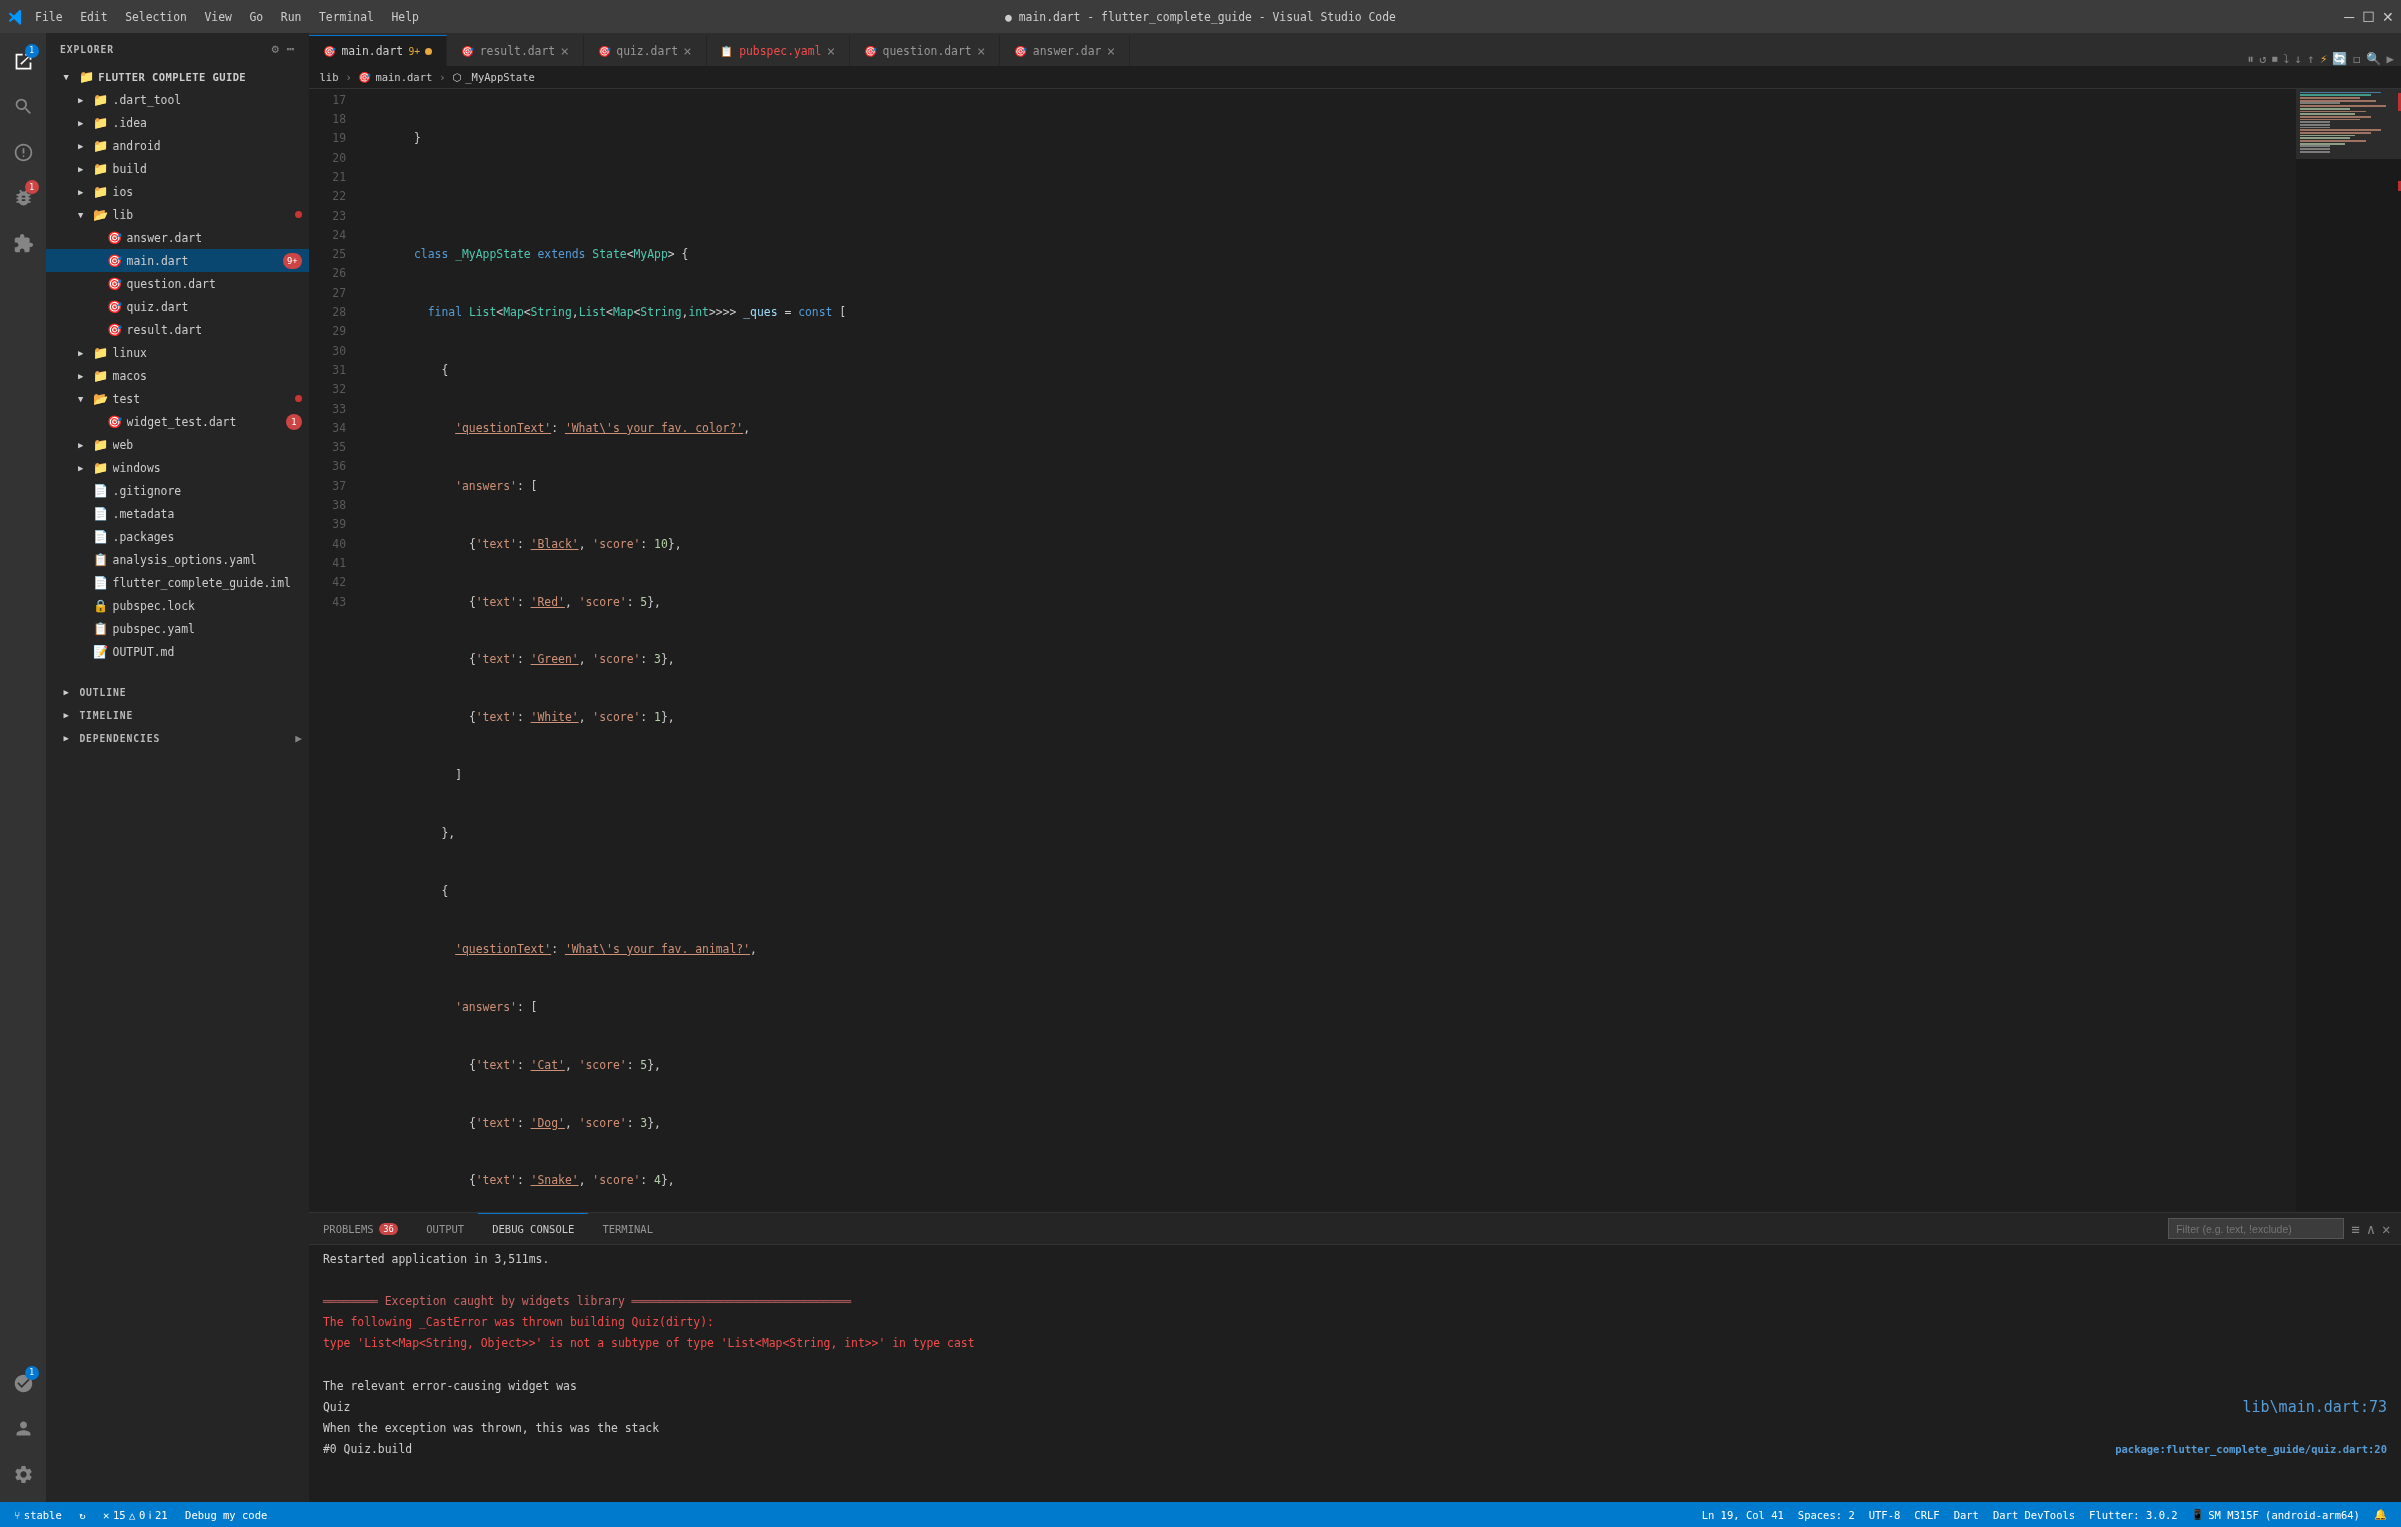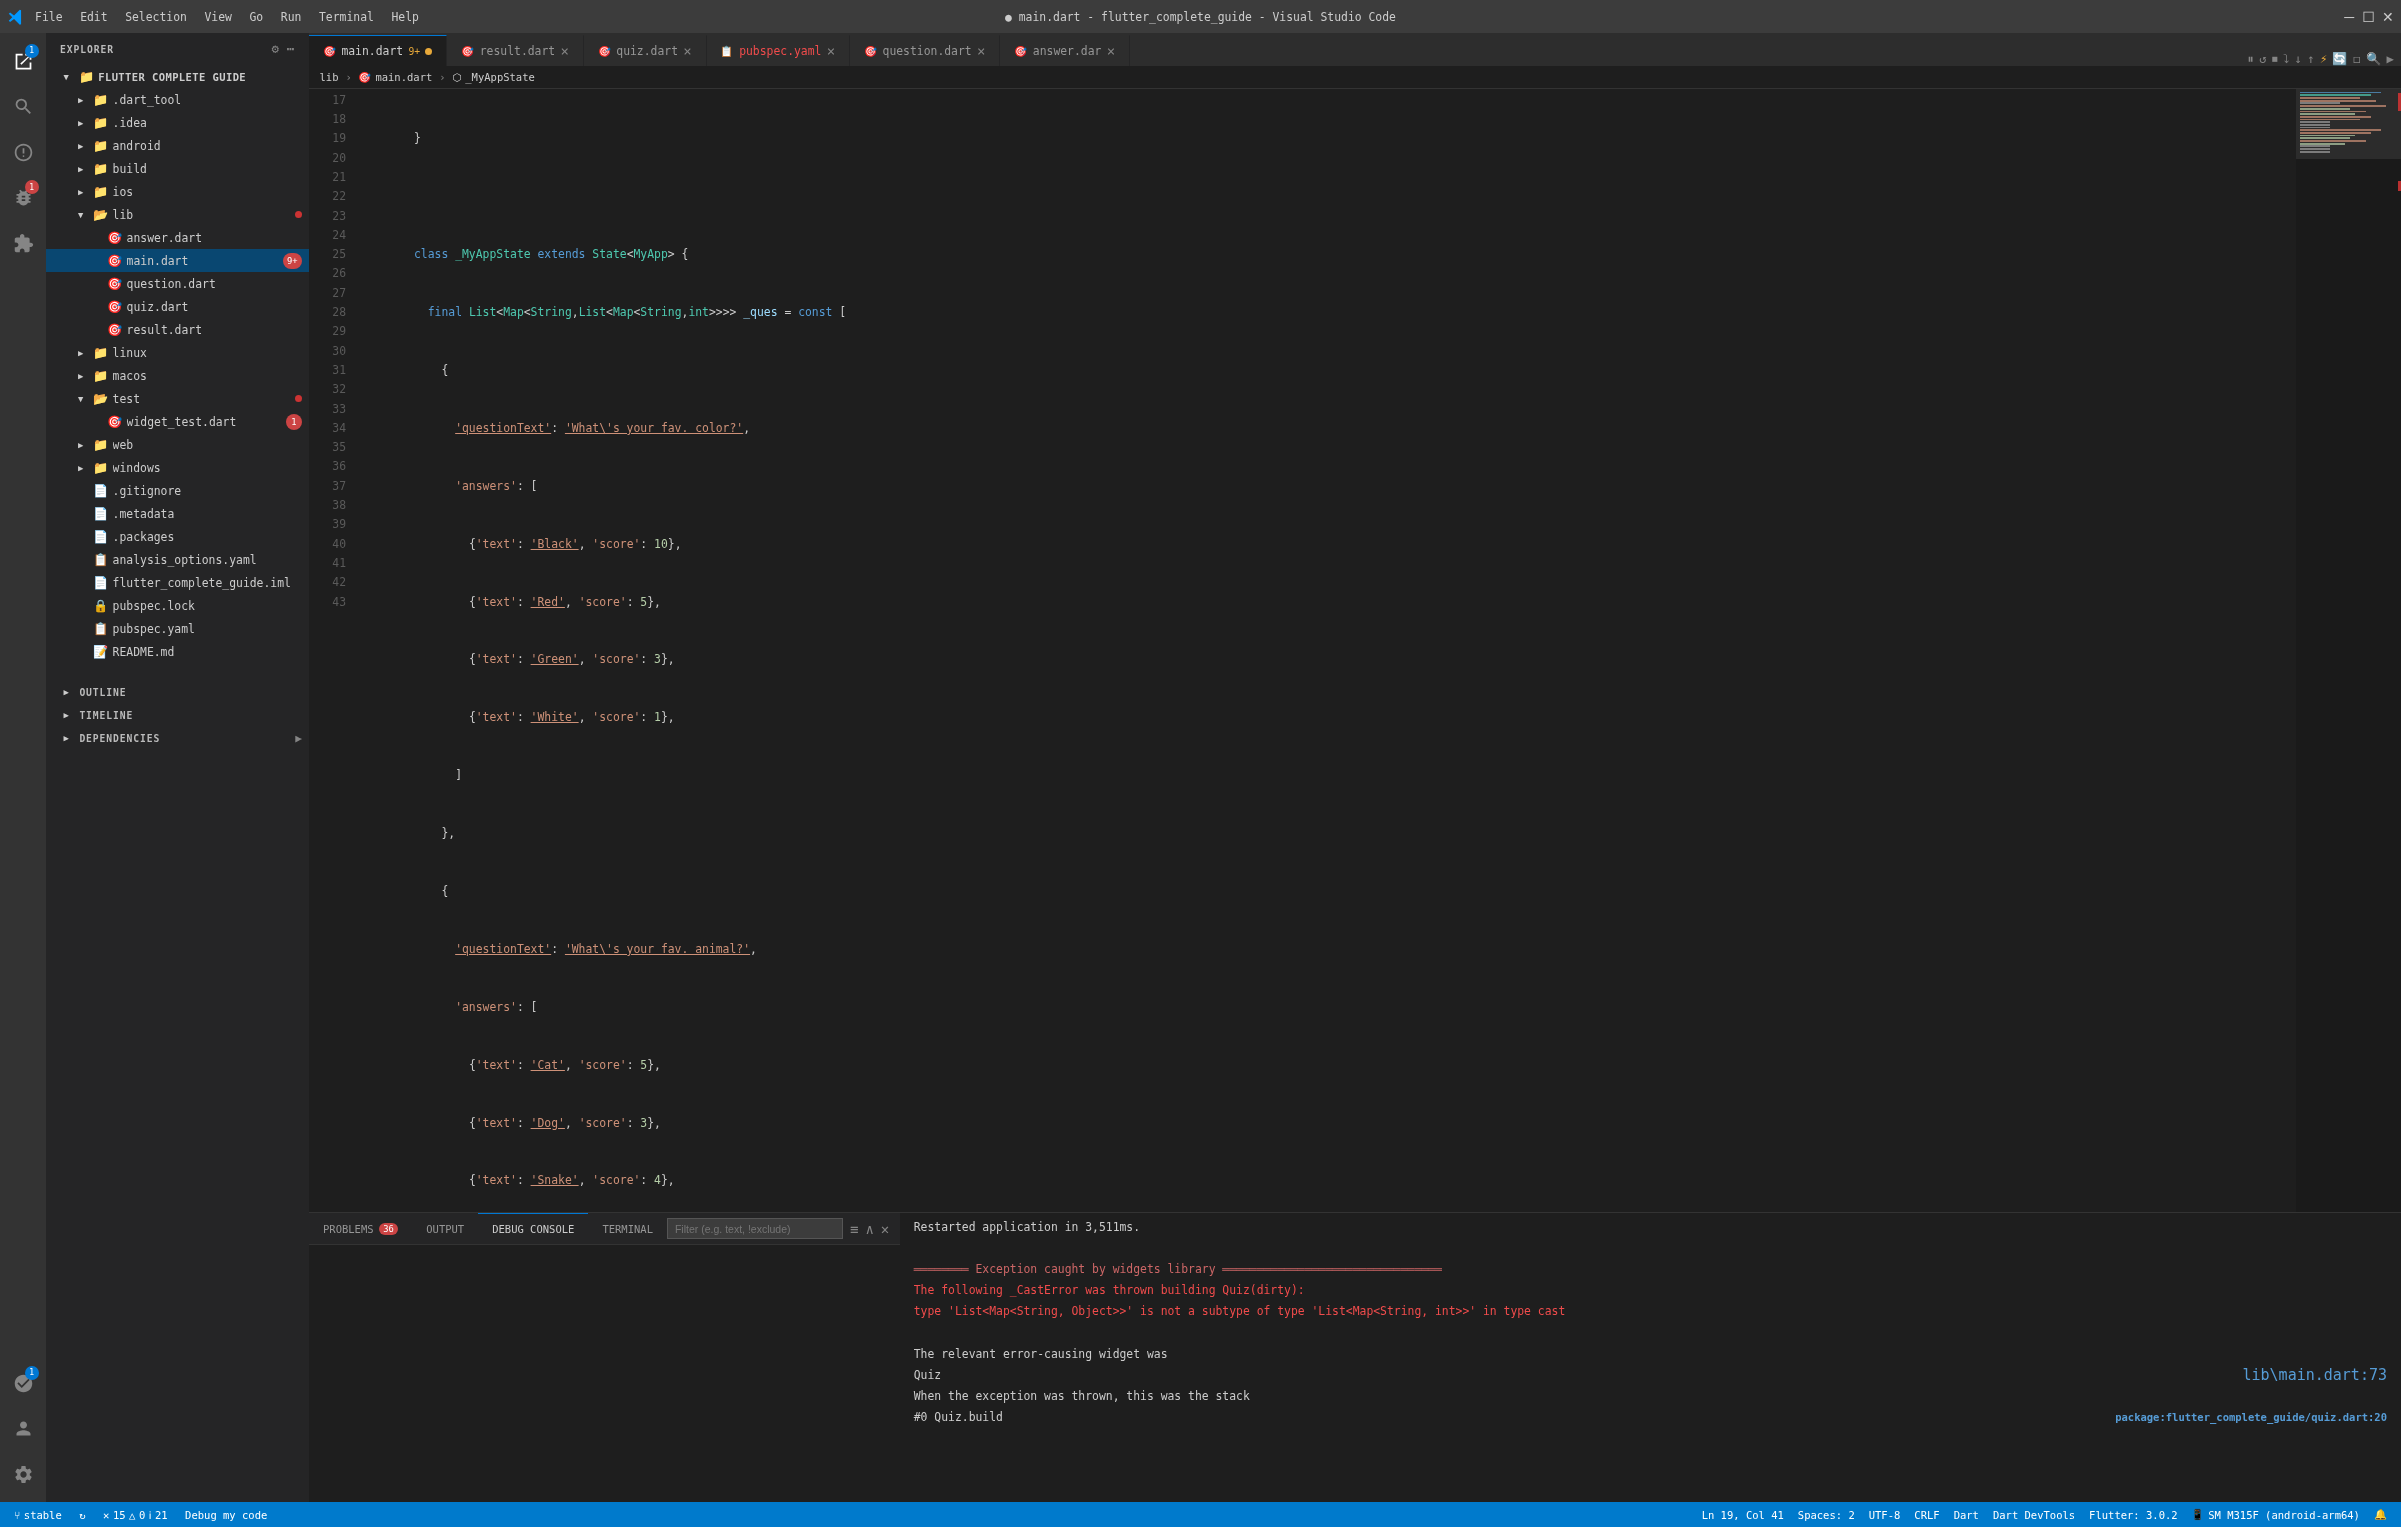--- a/index.html
+++ b/index.html
@@ -274,21 +274,21 @@
     .num { color: #b5cea8; } 
     .var { color: #9cdcfe; } 
     .punct { color: #cccccc; }
     .class-name { color: #4ec9b0; }
     
     .bottom-panel {
       height: 290px;
       background: #1e1e1e;
       border-top: 0.9px solid #333;
       display: flex;
-      flex-direction: row;
+      flex-direction: column;
       flex-shrink: 0;
     }
     .panel-tabs {
       height: 32px;
       background: #252526;
       display: flex;
       align-items: center;
       border-bottom: 0.9px solid #333;
       flex-shrink: 0;
     }
@@ -633,21 +633,21 @@
 
       <div class="tree-item indent-2">
         <span class="tree-arrow" style="visibility:hidden;">▶</span>
         <span class="tree-icon" style="color:#cb4b16;">📋</span>
         <span class="tree-label">pubspec.yaml</span>
       </div>
 
       <div class="tree-item indent-2">
         <span class="tree-arrow" style="visibility:hidden;">▶</span>
         <span class="tree-icon" style="color:#519aba;">📝</span>
-        <span class="tree-label">README.md</span>
+        <span class="tree-label">OUTPUT.md</span>
       </div>
 
       <div style="height:17.6px;"></div>
       <div class="tree-item indent-1">
         <span class="tree-arrow">▶</span>
         <span class="tree-label" style="color:#bbbbbb;font-size:9.7px;font-weight:700;text-transform:uppercase;letter-spacing:0.9px;">OUTLINE</span>
       </div>
       <div class="tree-item indent-1">
         <span class="tree-arrow">▶</span>
         <span class="tree-label" style="color:#bbbbbb;font-size:9.7px;font-weight:700;text-transform:uppercase;letter-spacing:0.9px;">TIMELINE</span>

